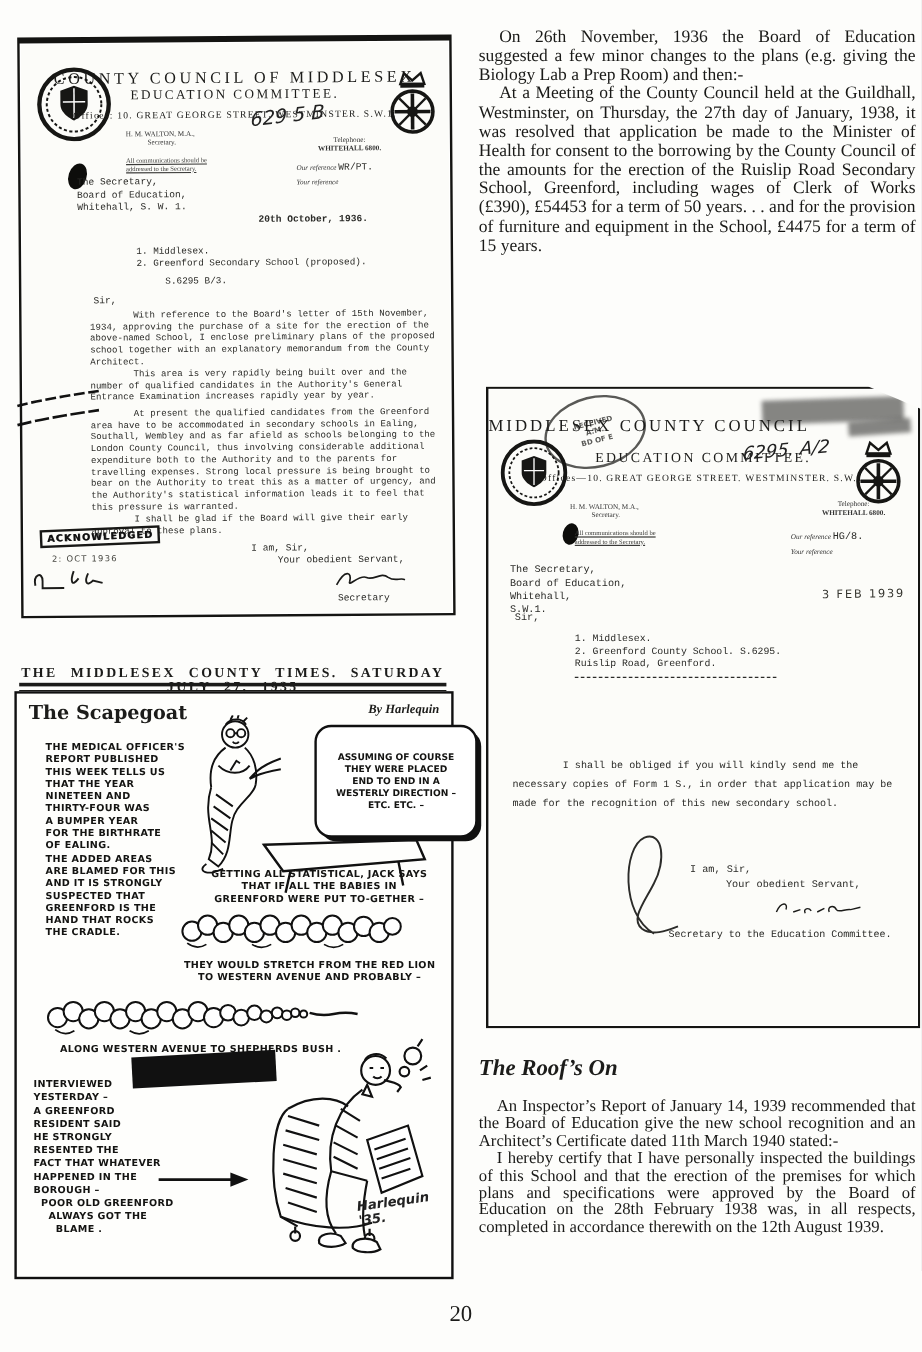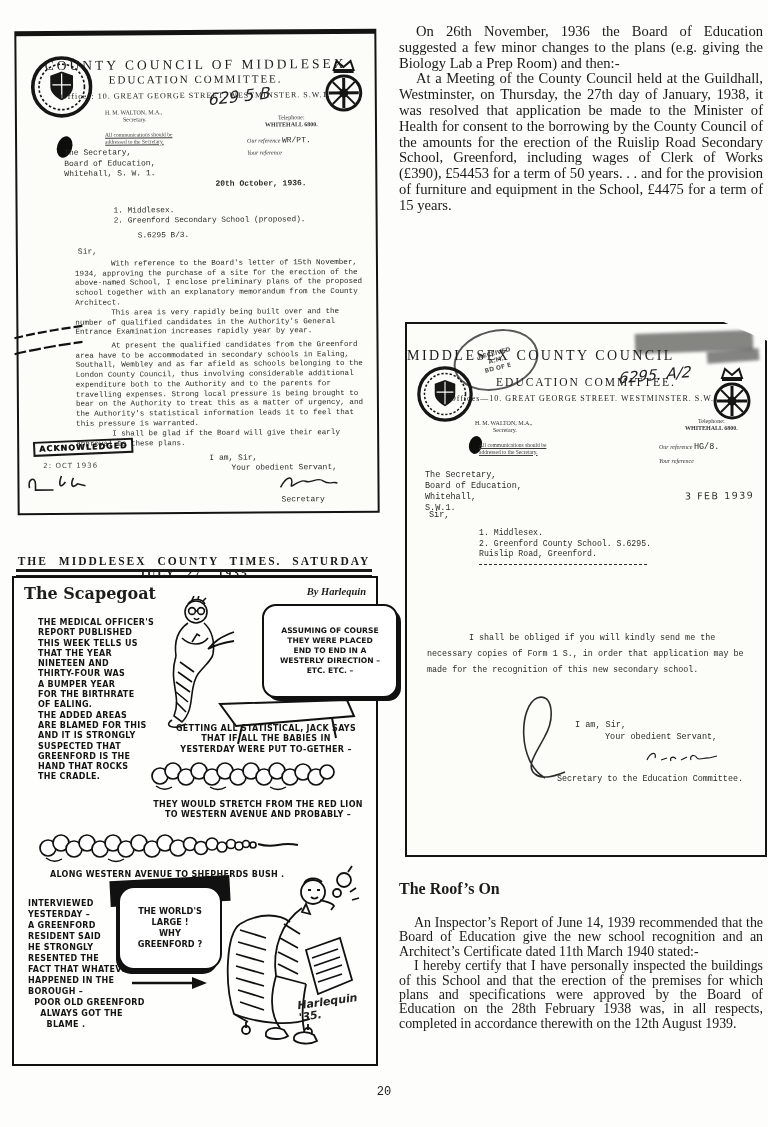--- a/index.html
+++ b/index.html
@@ -6,21 +6,21 @@
   .page{position:relative;width:768px;height:1127px;background:#fdfdfb;margin:0 auto;overflow:hidden;color:#1c1c1a;}
   .abs{position:absolute;}
   .serif{font-family:"Liberation Serif",serif;}
   .mono{font-family:"Liberation Mono",monospace;color:#2a2a27;}
   .hand{font-family:"DejaVu Sans",sans-serif;font-weight:700;color:#141412;}
   .pre{white-space:pre-line;}
   .prew{white-space:pre-wrap;}
 
   
   .colp{font-family:"Liberation Serif",serif;font-size:14.6px;line-height:15.8px;text-align:justify;text-indent:17px;margin:0;color:#191917;}
-  .roofs-h{font-family:"Liberation Serif",serif;font-weight:700;font-size:16px;}
+  .roofs-h{font-family:"Liberation Serif",serif;font-weight:700;font-size:19px;font-style:italic;}
   .colp2{font-family:"Liberation Serif",serif;font-size:13.9px;line-height:14.4px;text-align:justify;text-indent:15px;margin:0;color:#191917;}
 
   
   .scan{background:#fcfcf9;border:2px solid #141412;box-shadow:0 0 0 1px #fff inset;}
   .lh1{letter-spacing:3px;font-size:13.5px;}
   .lh2{letter-spacing:2px;font-size:11px;}
   .lh3{font-size:8px;letter-spacing:1px;}
   .tiny{font-size:6px;line-height:7px;color:#333;}
   .tiny2{font-size:5.5px;line-height:6.5px;color:#3a3a38;text-decoration:underline;}
   .lp{font-size:7.6px;line-height:9.7px;width:294px;text-indent:36px;}
@@ -37,21 +37,21 @@
 
   
   .masthead{font-family:"Liberation Serif",serif;font-weight:700;font-size:11.5px;letter-spacing:2px;text-align:center;word-spacing:6px;}
   .rule2{height:3px;border-top:3px solid #1b1b19;border-bottom:1.5px solid #1b1b19;}
   .cartoonbox{border:2.5px solid #101010;background:#fefefc;}
   .ctitle{font-family:"DejaVu Serif",serif;font-weight:700;font-size:16px;}
   .cby{font-family:"Liberation Serif",serif;font-weight:700;font-style:italic;font-size:10.5px;text-align:right;}
   .ctext{font-size:8px;line-height:10.3px;letter-spacing:.3px;}
   .ctext2{font-size:8px;line-height:11px;letter-spacing:.3px;}
   .bubble{border:2.5px solid #101010;border-radius:14px;background:#fff;text-align:center;display:flex;align-items:center;justify-content:center;}
-  .pageno{font-family:Liberation Mono, monospace;font-size:12px;}
+  .pageno{font-family:Liberation Serif, serif;font-size:19px;}
 </style>
 </head>
 <body>
 
 <div class="page">
 
   <div class="abs scan" style="left:16px;top:30px;width:358px;height:477px;border-top-width:5px;transform:rotate(-0.4deg);">
 
     <span class="abs" style="left:14px;top:20px;">
       <svg width="62" height="62" viewBox="0 0 60 60">
@@ -299,21 +299,21 @@
 
     <span class="abs" style="left:198px;top:120px;">
       <svg width="145" height="48" viewBox="0 0 145 48">
         <polygon points="8,6 135,2 142,18 24,28" fill="none" stroke="#111" stroke-width="2"></polygon>
         <path d="M30 28 L 26 46 M120 20 L 124 40" stroke="#111" stroke-width="2" fill="none"></path>
       </svg>
     </span>
 
     <div class="abs hand ctext pre" style="left:148px;top:146px;width:208px;text-align:center;">GETTING ALL STATISTICAL, JACK SAYS
 THAT IF ALL THE BABIES IN
-YESTERDAY WERE PUT TO-GETHER –</div>
+GREENFORD WERE PUT TO-GETHER –</div>
 
     <span class="abs" style="left:136px;top:180px;">
       <svg width="188" height="38" viewBox="0 0 188 38">
         <g stroke="#111" fill="#fff" stroke-width="1.7">
           <circle cx="10" cy="18" r="8"></circle>
             <circle cx="23" cy="13" r="8"></circle>
             <circle cx="36" cy="19" r="8"></circle>
           <circle cx="49" cy="13" r="8"></circle>
             <circle cx="62" cy="19" r="8"></circle>
             <circle cx="75" cy="13" r="8"></circle>
@@ -370,26 +370,20 @@
 HE STRONGLY
 RESENTED THE
 FACT THAT WHATEVER
 HAPPENED IN THE
 BOROUGH –
   POOR OLD GREENFORD
     ALWAYS GOT THE
       BLAME .</div>
 
     <span class="abs" style="left:96px;top:300px;width:120px;height:26px;background:#111;transform:rotate(-3deg);"></span>
-    <div class="abs bubble" style="left:104px;top:308px;width:100px;height:80px;border-radius:16px;box-shadow:-3px 5px 0 -1px #111;">
-      <span class="hand pre" style="font-size:8.2px;line-height:11px;">THE WORLD'S
-LARGE !
-WHY
-GREENFORD ?</span>
-    </div>
 
     <span class="abs" style="left:118px;top:398px;">
       <svg width="76" height="14" viewBox="0 0 76 14">
         <line x1="0" y1="7" x2="62" y2="7" stroke="#111" stroke-width="2.4"></line>
         <polygon points="60,1 75,7 60,13" fill="#111"></polygon>
       </svg>
     </span>
 
     <span class="abs" style="left:196px;top:286px;">
       <svg width="158" height="196" viewBox="0 0 158 196">
@@ -420,19 +414,19 @@
         </g>
       </svg>
     </span>
 
     <div class="abs script pre" style="left:284px;top:418px;font-size:11px;line-height:12px;transform:rotate(-8deg);font-weight:700;">Harlequin
 '35.</div>
   </div>
 
   <div class="abs roofs-h" style="left:399px;top:880px;">The Roof’s On</div>
   <div class="abs" style="left:399px;top:916px;width:364px;">
-    <p class="colp2">An Inspector’s Report of June 14, 1939 recommended that the Board of Education give the new school recognition and an Architect’s Certificate dated 11th March 1940 stated:-</p>
+    <p class="colp2">An Inspector’s Report of January 14, 1939 recommended that the Board of Education give the new school recognition and an Architect’s Certificate dated 11th March 1940 stated:-</p>
     <p class="colp2">I hereby certify that I have personally inspected the buildings of this School and that the erection of the premises for which plans and specifications were approved by the Board of Education on the 28th February 1938 was, in all respects, completed in accordance therewith on the 12th August 1939.</p>
   </div>
 
   <div class="abs pageno" style="left:0;top:1085px;width:100%;text-align:center;">20</div>
 
 </div>
 
 </body></html>

